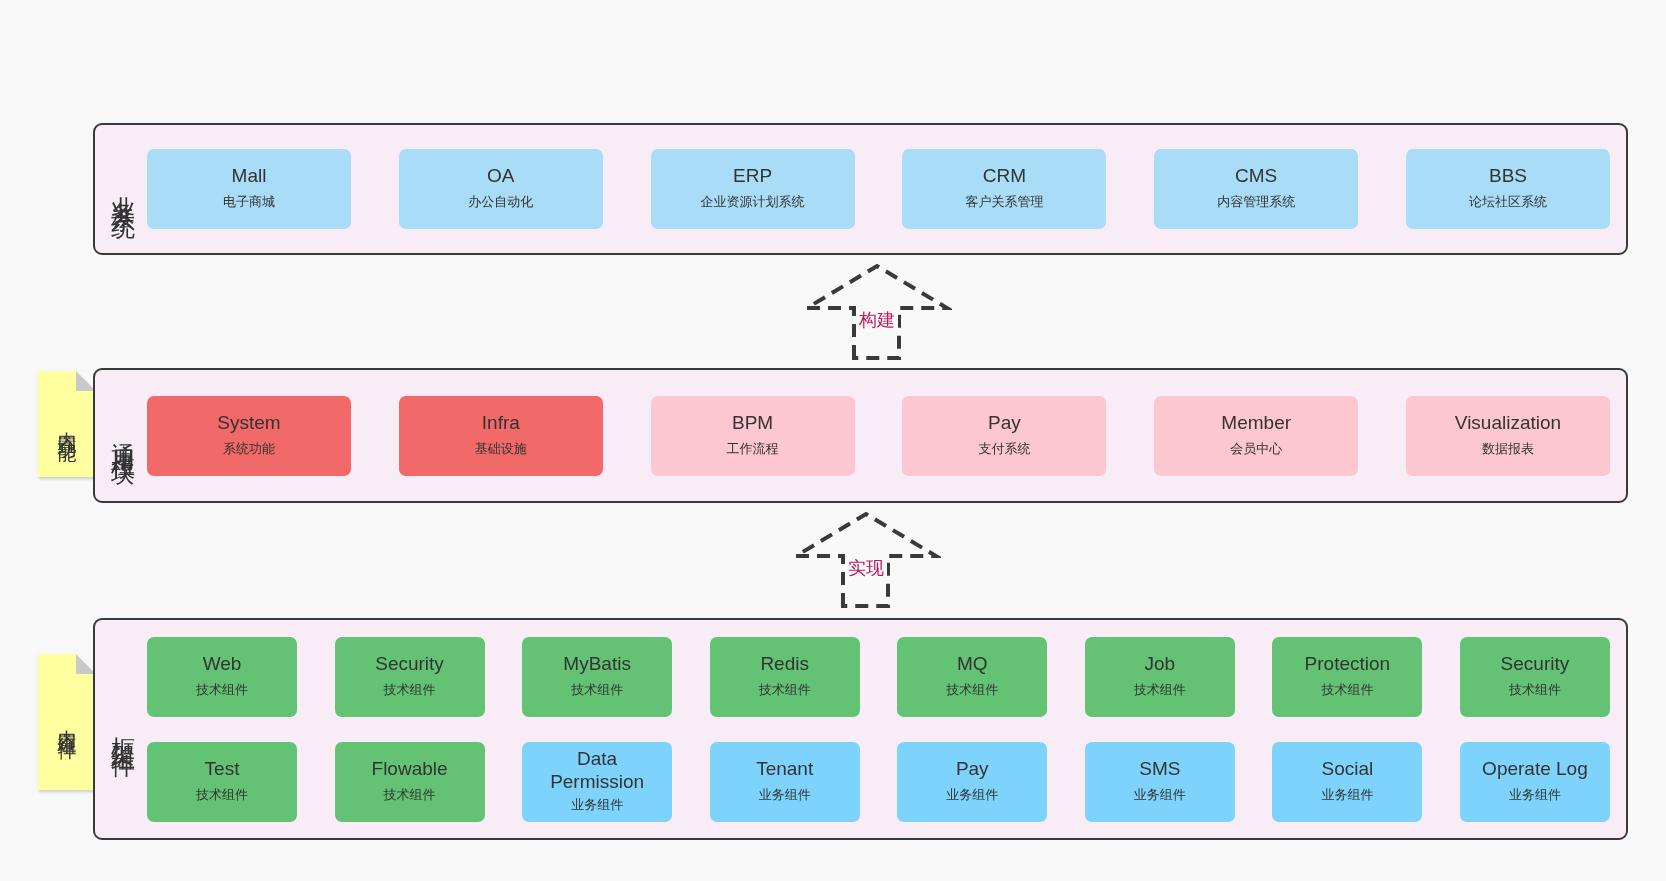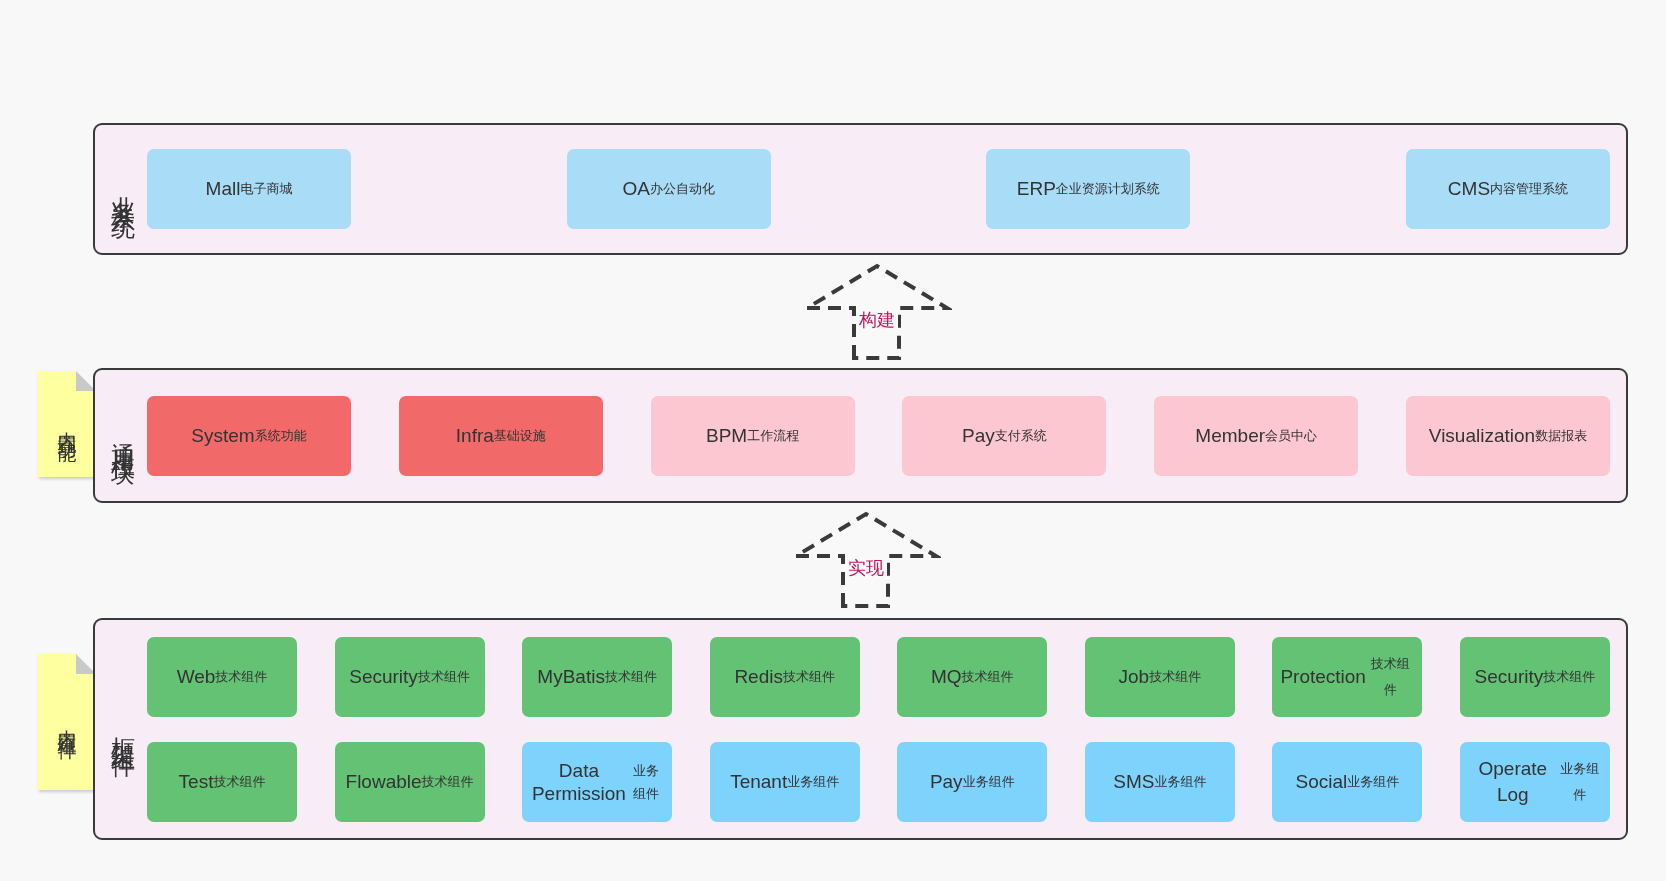--- a/index.html
+++ b/index.html
@@ -50,21 +50,21 @@
     gap: 25px;
     margin-left: 6px;
   }
   .row { display: flex; justify-content: space-between; }
 
   
   .box {
     height: 80px;
     border-radius: 7px;
     display: flex;
-    flex-direction: row;
+    flex-direction: column;
     align-items: center;
     justify-content: center;
     text-align: center;
     padding: 0 8px;
     line-height: 26px;
   }
   .w-lg { width: 204px; }
   .w-sm { width: 150px; }
   .box .en { font-size: 19px; }
   .box .zh { font-size: 13px; }
@@ -145,22 +145,30 @@
         </div>
         <div class="box blue w-lg">
           <div class="en">OA</div>
           <div class="zh">办公自动化</div>
         </div>
         <div class="box blue w-lg">
           <div class="en">ERP</div>
           <div class="zh">企业资源计划系统</div>
         </div>
         <div class="box blue w-lg">
+          <div class="en">CRM</div>
+          <div class="zh">客户关系管理</div>
+        </div>
+        <div class="box blue w-lg">
           <div class="en">CMS</div>
           <div class="zh">内容管理系统</div>
+        </div>
+        <div class="box blue w-lg">
+          <div class="en">BBS</div>
+          <div class="zh">论坛社区系统</div>
         </div>
       </div>
     </div>
   </section>
 
   <div class="arrow" id="arrow-build">
     <svg viewBox="0 0 150 100">
       <path d="M52,97 L52,47 L5,47 L75,5 L145,47 L97,47 L97,97 Z" fill="#f9f9f9" stroke="#3a3a3a" stroke-width="4" stroke-dasharray="13 8" stroke-linecap="butt"></path>
     </svg>
     <div class="arrow-label">构建</div>

